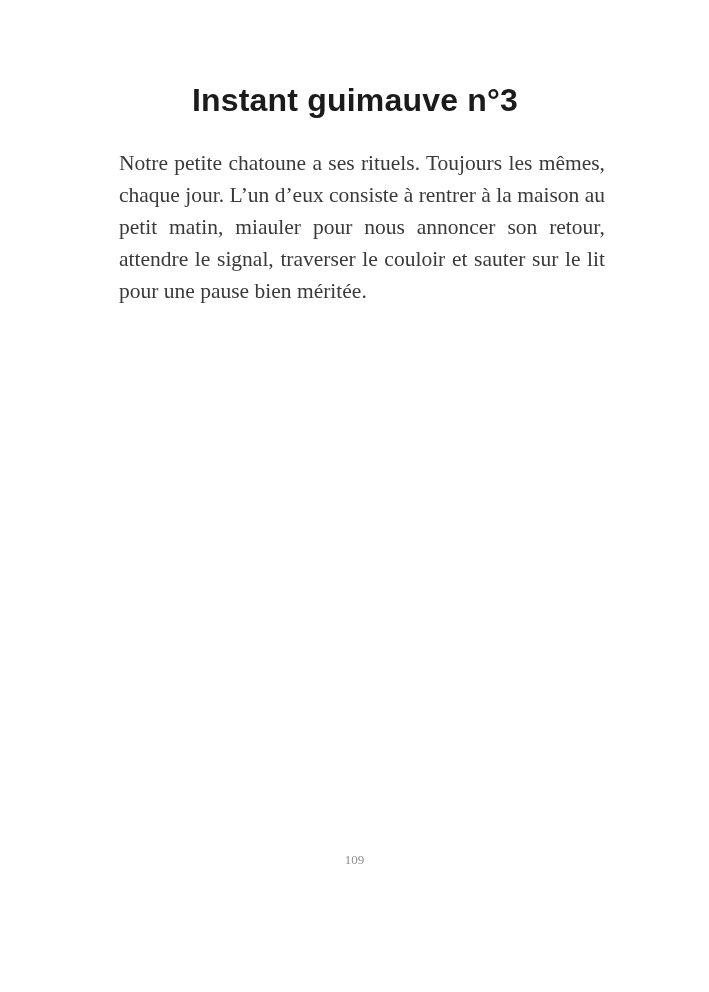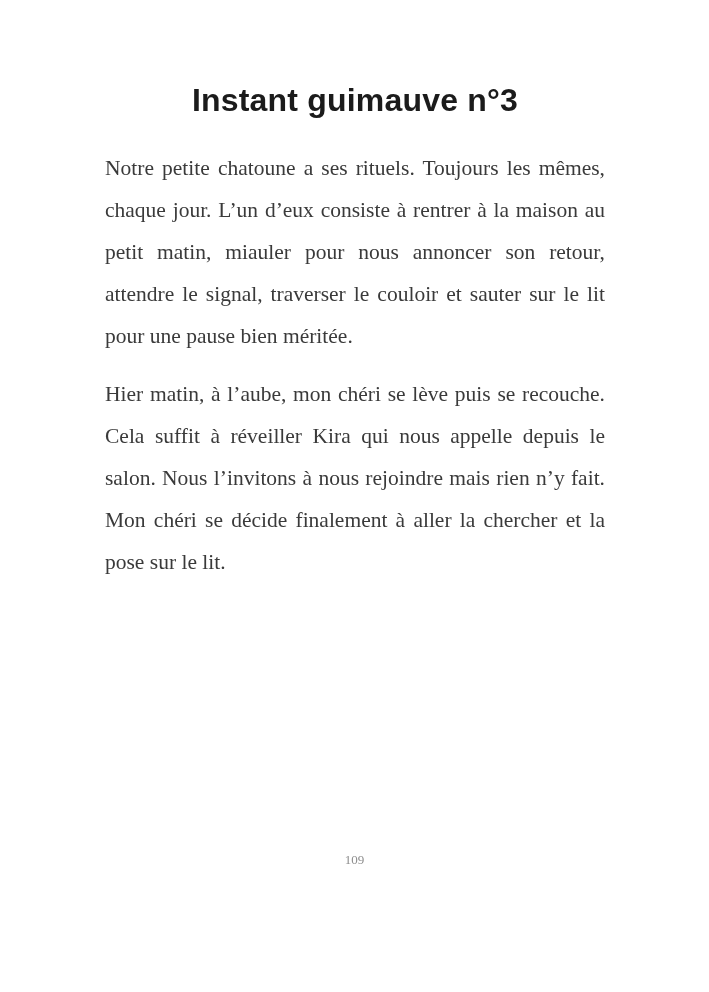--- a/index.html
+++ b/index.html
@@ -27,24 +27,24 @@
     font-size: 32px;
     line-height: 40px;
     color: #1b1b1b;
     text-align: center;
     margin: 0 0 27px 0;
     letter-spacing: 0.2px;
   }
   .para {
     font-family: "Liberation Serif", "DejaVu Serif", serif;
     font-size: 21.5px;
-    line-height: 42px;
+    line-height: 32px;
     color: #3a3a3a;
     text-align: justify;
-    margin: 0 0 16px 0;
+    margin: 0 0 16px 14px;
   }
   .para:last-child {
     margin-bottom: 0;
   }
   .page-number {
     position: absolute;
     left: 0;
     bottom: 30px;
     width: 100%;
     text-align: center;
@@ -53,16 +53,15 @@
     color: #8e8e8e;
   }
 </style>
 </head>
 <body>
 
 <div class="page">
   <div class="content">
     <h1 class="chapter-title">Instant guimauve n°3</h1>
     <p class="para">Notre petite chatoune a ses rituels. Toujours les mêmes, chaque jour. L’un d’eux consiste à rentrer à la maison au petit matin, miauler pour nous annoncer son retour, attendre le signal, traverser le couloir et sauter sur le lit pour une pause bien méritée.</p>
-    <p class="para">Hier matin, à l’aube, mon chéri se lève puis se recouche. Cela suffit à réveiller Kira qui nous appelle depuis le salon. Nous l’invitons à nous rejoindre mais rien n’y fait. Mon chéri se décide finalement à aller la chercher et la pose sur le lit.</p>
   </div>
   <div class="page-number">109</div>
 </div>
 
 </body></html>

